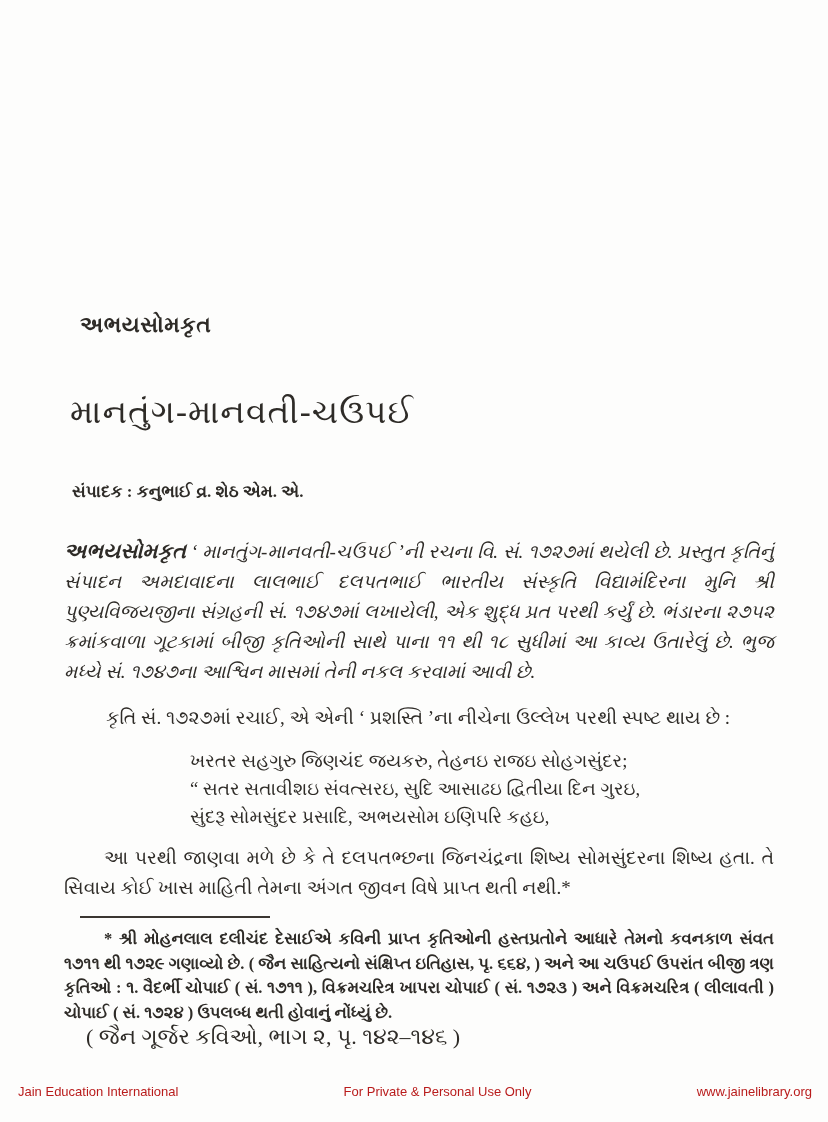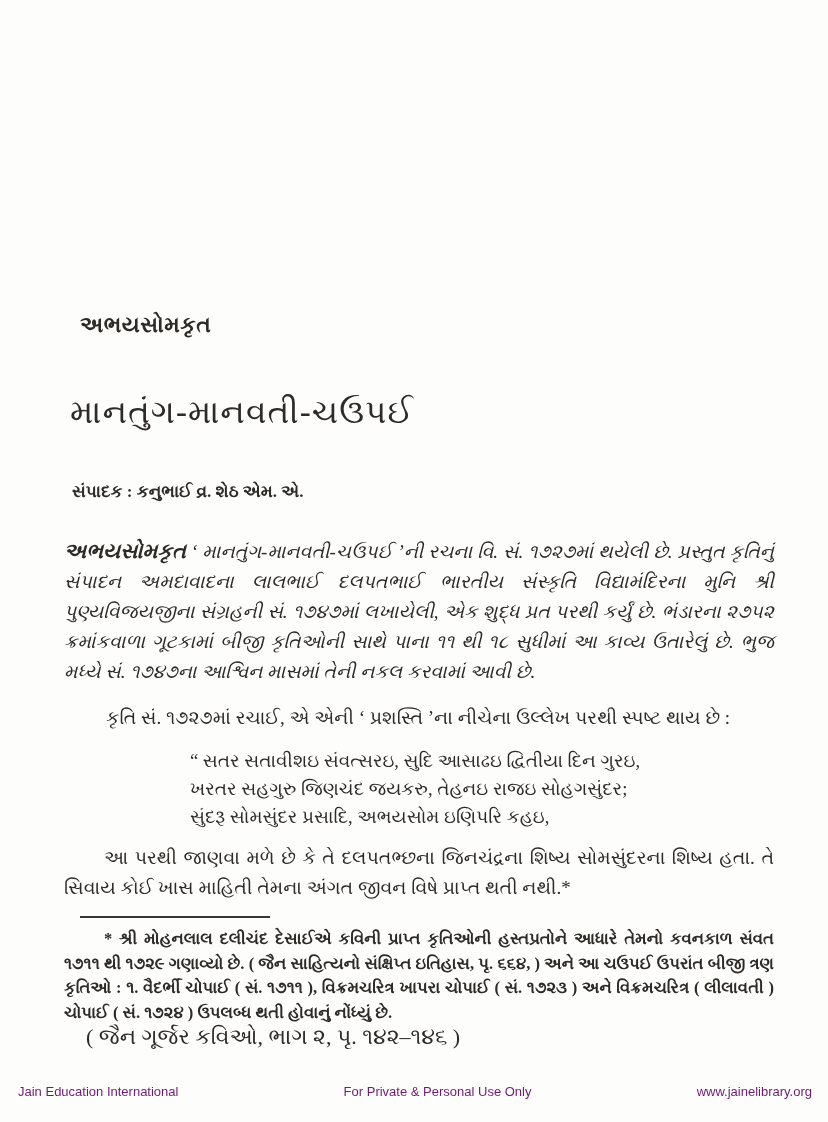--- a/index.html
+++ b/index.html
@@ -72,42 +72,42 @@
   .scan-footer {
     position: absolute;
     left: 0; right: 0;
     top: 1084px;
     padding: 0 16px 0 18px;
     display: flex;
     justify-content: space-between;
     align-items: baseline;
     font-family: "Liberation Sans", "DejaVu Sans", sans-serif;
     font-size: 13px;
-    color: #701a75;
+    color: #b91c1c;
     box-sizing: border-box;
   }
 </style>
 </head>
 <body>
 
 <div class="page">
 
   <div class="author-line">અભયસોમકૃત</div>
 
   <h1 class="page-title">માનતુંગ-માનવતી-ચઉપઈ</h1>
 
   <div class="editor-line">સંપાદક : કનુભાઈ વ્ર. શેઠ એમ. એ.</div>
 
   <p class="para para1"><span class="lead">અભયસોમકૃત</span><span> ‘ માનતુંગ-માનવતી-ચઉપઈ ’ની રચના વિ. સં. ૧૭૨૭માં થયેલી છે. પ્રસ્તુત કૃતિનું સંપાદન અમદાવાદના લાલભાઈ દલપતભાઈ ભારતીય સંસ્કૃતિ વિદ્યામંદિરના મુનિ શ્રી પુણ્યવિજયજીના સંગ્રહની સં. ૧૭૪૭માં લખાયેલી, એક શુદ્ધ પ્રત પરથી કર્યું છે. ભંડારના ૨૭૫૨ ક્રમાંકવાળા ગૂટકામાં બીજી કૃતિઓની સાથે પાના ૧૧ થી ૧૮ સુધીમાં આ કાવ્ય ઉતારેલું છે. ભુજ મધ્યે સં. ૧૭૪૭ના આશ્વિન માસમાં તેની નકલ કરવામાં આવી છે.</span></p>
 
   <p class="para para2">કૃતિ સં. ૧૭૨૭માં રચાઈ, એ એની ‘ પ્રશસ્તિ ’ના નીચેના ઉલ્લેખ પરથી સ્પષ્ટ થાય છે :</p>
 
   <div class="verse">
+    <div class="verse-line">ખરતર સહગુરુ જિણચંદ જયકરુ, તેહનઇ રાજઇ સોહગસુંદર;</div>
     <div class="verse-line">“ સતર સતાવીશઇ સંવત્સરઇ, સુદિ આસાઢઇ દ્વિતીયા દિન ગુરઇ,</div>
-    <div class="verse-line">ખરતર સહગુરુ જિણચંદ જયકરુ, તેહનઇ રાજઇ સોહગસુંદર;</div>
     <div class="verse-line">સુંદરૂ સોમસુંદર પ્રસાદિ, અભયસોમ ઇણિપરિ કહઇ,</div>
   </div>
 
   <p class="para para3">આ પરથી જાણવા મળે છે કે તે દલપતભ્છના જિનચંદ્રના શિષ્ય સોમસુંદરના શિષ્ય હતા. તે સિવાય કોઈ ખાસ માહિતી તેમના અંગત જીવન વિષે પ્રાપ્ત થતી નથી.*</p>
 
   <hr class="footnote-rule">
 
   <p class="footnote">* શ્રી મોહનલાલ દલીચંદ દેસાઈએ કવિની પ્રાપ્ત કૃતિઓની હસ્તપ્રતોને આધારે તેમનો કવનકાળ સંવત ૧૭૧૧ થી ૧૭૨૯ ગણાવ્યો છે. ( જૈન સાહિત્યનો સંક્ષિપ્ત ઇતિહાસ, પૃ. ૬૬૪, ) અને આ ચઉપઈ ઉપરાંત બીજી ત્રણ કૃતિઓ : ૧. વૈદર્ભી ચોપાઈ ( સં. ૧૭૧૧ ), વિક્રમચરિત્ર ખાપરા ચોપાઈ ( સં. ૧૭૨૩ ) અને વિક્રમચરિત્ર ( લીલાવતી ) ચોપાઈ ( સં. ૧૭૨૪ ) ઉપલબ્ધ થતી હોવાનું નોંધ્યું છે.</p>
 
   <p class="footnote-last">( જૈન ગૂર્જર કવિઓ, ભાગ ૨, પૃ. ૧૪૨–૧૪૬ )</p>

